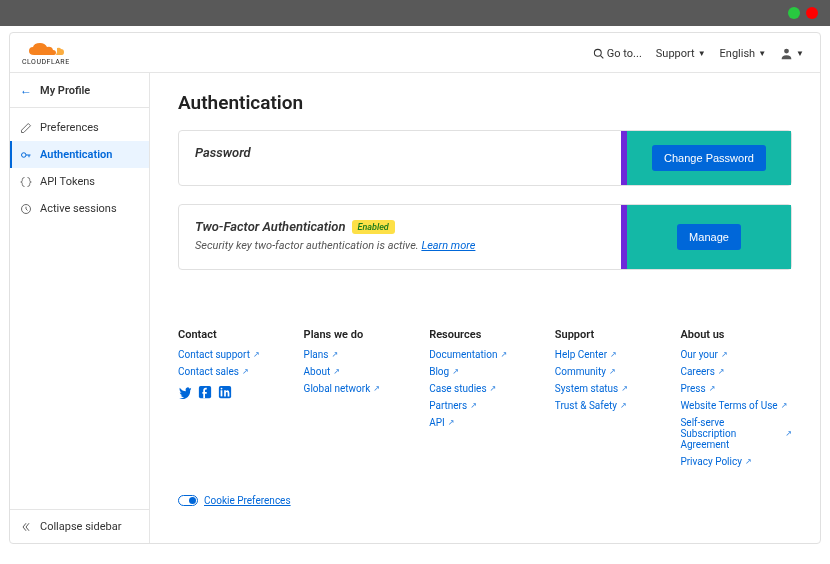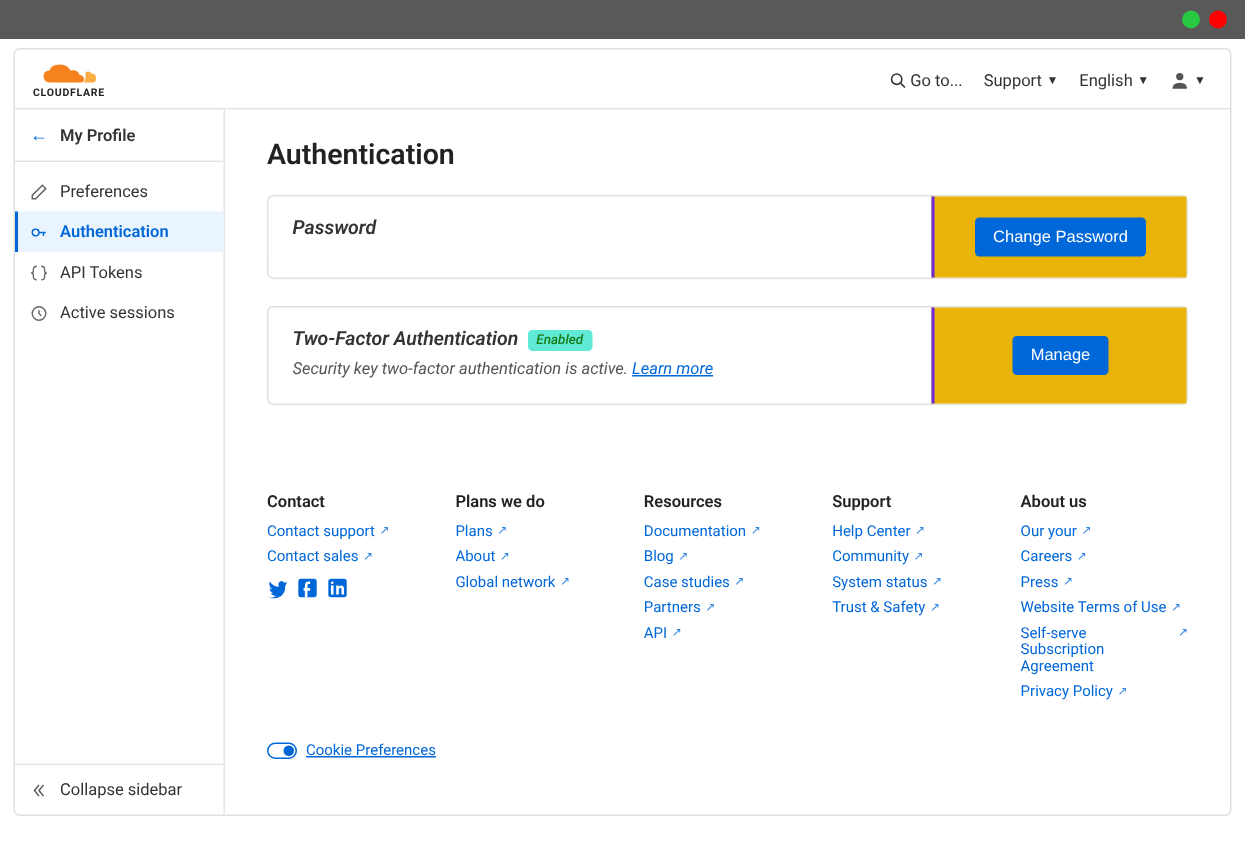--- a/index.html
+++ b/index.html
@@ -9,21 +9,21 @@
 .browser-chrome .dots { position: absolute; top: 7px; right: 12px; display: flex; gap: 6px; }
 .browser-chrome .dot { width: 12px; height: 12px; border-radius: 50%; }
 .dot.green { background: #28c840; }
 .dot.red { background: #ff0000; }
 
 .app-window { width: 812px; margin: 0 auto; border: 1px solid #e0e0e0; border-radius: 4px; margin-top: 6px; background: #fff; overflow: hidden; }
 
 .topbar { display: flex; align-items: center; justify-content: space-between; padding: 8px 16px 6px 12px; border-bottom: 1px solid #e5e5e5; }
 .logo { display: flex; flex-direction: column; align-items: center; }
 .logo-cloud { width: 40px; height: 16px; position: relative; }
-.logo-text { font-size: 7px; letter-spacing: 0.5px; font-weight: 700; color: #222; margin-top: 1px; }
+.logo-text { font-size: 7px; letter-spacing: 0.5px; font-weight: 400; color: #222; margin-top: 1px; }
 .topbar-right { display: flex; align-items: center; gap: 14px; font-size: 11px; color: #333; }
 .topbar-item { display: flex; align-items: center; gap: 3px; cursor: pointer; }
 
 .layout { display: flex; min-height: 470px; }
 
 .sidebar { width: 140px; border-right: 1px solid #e5e5e5; display: flex; flex-direction: column; }
 .sidebar-header { display: flex; align-items: center; gap: 8px; padding: 10px 10px; border-bottom: 1px solid #e5e5e5; font-weight: 600; font-size: 11px; }
 .sidebar-back { color: #0067d9; font-size: 12px; }
 .sidebar-nav { padding: 6px 0; }
 .sidebar-item { display: flex; align-items: center; gap: 8px; padding: 7px 10px; font-size: 11px; color: #333; cursor: pointer; }
@@ -32,28 +32,28 @@
 .sidebar-item.active .icn { color: #0067d9; }
 .sidebar-footer { margin-top: auto; border-top: 1px solid #e5e5e5; padding: 10px; display: flex; align-items: center; gap: 8px; font-size: 11px; color: #333; cursor: pointer; }
 
 .main { flex: 1; padding: 18px 28px 28px 28px; display: flex; flex-direction: column; }
 .page-title { font-size: 19px; font-weight: 600; color: #222; margin-bottom: 16px; }
 
 .card { border: 1px solid #e0e0e0; border-radius: 4px; display: flex; margin-bottom: 18px; }
 .card-body { flex: 1; padding: 14px 16px; font-style: italic; }
 .card-title { font-size: 13px; font-weight: 600; margin-bottom: 4px; display: flex; align-items: center; gap: 6px; }
 .card-desc { font-size: 11px; color: #555; line-height: 1.5; }
-.card-action { width: 170px; background: #eab308; border-left: 2px solid #6d28d9; display: flex; align-items: center; justify-content: center; padding: 14px 10px; }
+.card-action { width: 170px; background: #14b8a6; border-left: 6px solid #6d28d9; display: flex; align-items: center; justify-content: center; padding: 14px 10px; }
 .btn-primary { background: #0067d9; color: #fff; border: none; border-radius: 3px; padding: 7px 12px; font-size: 11px; cursor: pointer; }
-.badge { background: #5eead4; color: #1a7a1a; font-size: 9px; padding: 2px 6px; border-radius: 3px; font-weight: 500; }
+.badge { background: #fde047; color: #1a7a1a; font-size: 9px; padding: 2px 6px; border-radius: 3px; font-weight: 500; }
 .link { color: #0067d9; text-decoration: underline; cursor: pointer; }
 
 .footer { display: grid; grid-template-columns: repeat(5, 1fr); gap: 14px; margin-top: 40px; font-size: 10px; }
 .footer-col h4 { font-size: 11px; font-weight: 600; color: #222; margin-bottom: 8px; }
-.footer-col a { display: flex; align-items: flex-start; gap: 3px; color: #0067d9; text-decoration: none; margin-bottom: 6px; cursor: pointer; }
+.footer-col a { display: flex; align-items: center; gap: 3px; color: #0067d9; text-decoration: none; margin-bottom: 6px; cursor: pointer; }
 .footer-social { display: flex; gap: 6px; margin-top: 8px; }
 .footer-social span { color: #0067d9; font-size: 13px; }
 
 .cookie-pref { margin-top: 22px; display: flex; align-items: center; gap: 6px; color: #0067d9; font-size: 10px; cursor: pointer; text-decoration: underline; }
 .toggle { width: 20px; height: 11px; border: 1px solid #0067d9; border-radius: 6px; position: relative; }
 .toggle::after { content: ""; position: absolute; width: 7px; height: 7px; background: #0067d9; border-radius: 50%; top: 1px; right: 1px; }
 
 .ext-icon { font-size: 8px; opacity: 0.8; }
 .chevron { font-size: 8px; }
 

